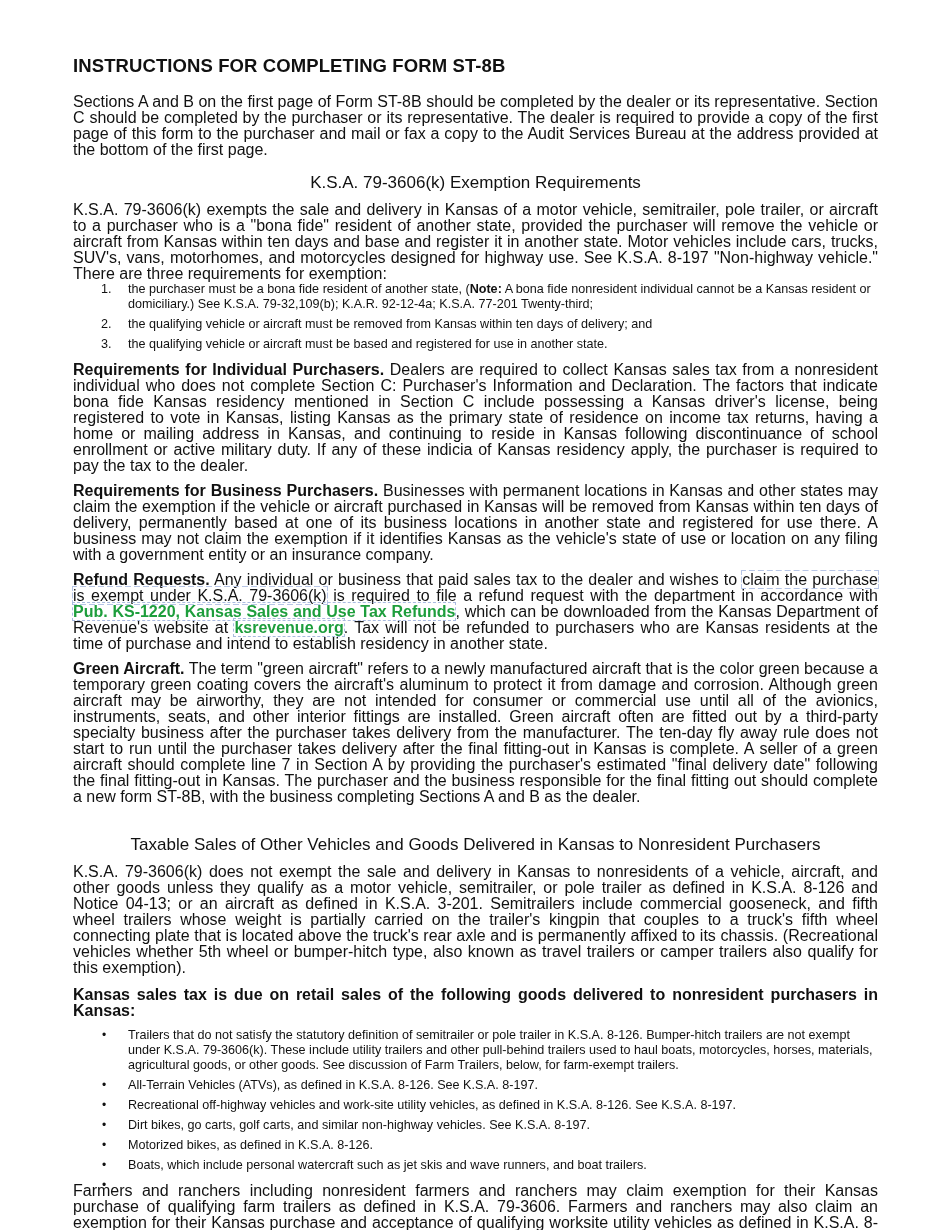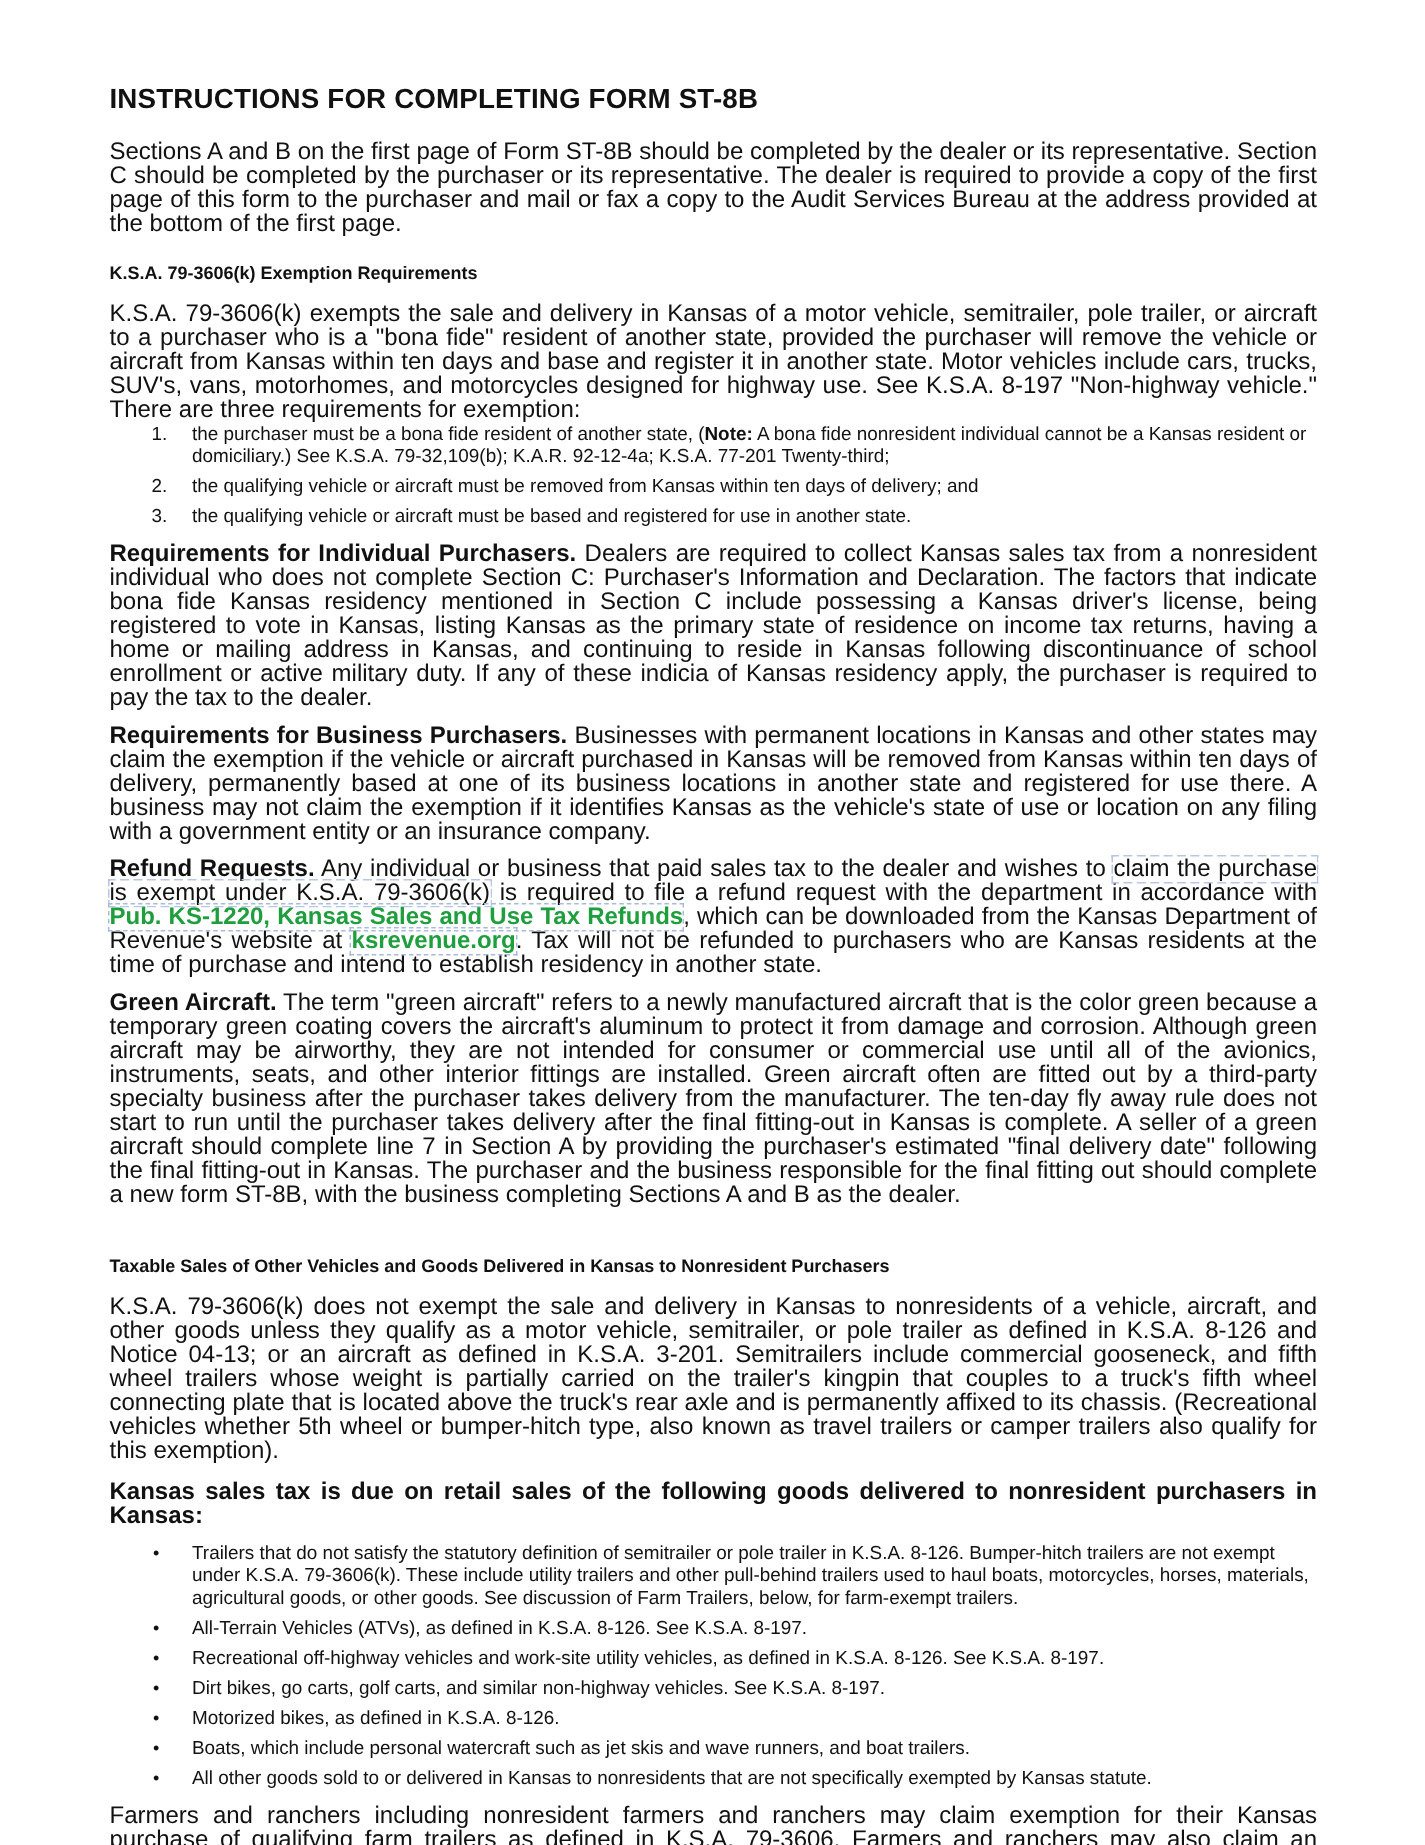--- a/index.html
+++ b/index.html
@@ -7,21 +7,21 @@
     width: 950px; height: 1230px; overflow: hidden;
     font-family: "Liberation Sans", sans-serif;
     color: #111111;
   }
   .page { position: relative; padding: 55px 72px 0 73px; }
   h1 {
     font-size: 18.5px; font-weight: bold; text-align: left;
     margin: 0 0 17px 0; line-height: 22px; letter-spacing: 0.1px;
   }
   h2 {
-    font-size: 12px; font-weight: bold; margin: 0 0 9px 0; line-height: 21px;
+    font-size: 17px; font-weight: normal; margin: 0 0 9px 0; line-height: 21px; text-align: center;
   }
   p {
     font-size: 16px; line-height: 16px; text-align: justify;
     margin: 0 0 9px 0; text-align-last: left;
   }
   p.intro { margin-bottom: 14px; }
   p.sec-intro { margin-bottom: 0; }
   p.subhead { font-weight: bold; margin: 11px 0 9px 0; }
   b { font-weight: bold; }
   ol, ul { margin: 0 0 10px 0; padding: 0; list-style: none; }
@@ -80,18 +80,18 @@
 
   <p class="subhead">Kansas sales tax is due on retail sales of the following goods delivered to nonresident purchasers in Kansas:</p>
 
   <ul>
     <li><span class="marker">•</span><span>Trailers that do not satisfy the statutory definition of semitrailer or pole trailer in K.S.A. 8-126. Bumper-hitch trailers are not exempt under K.S.A. 79-3606(k). These include utility trailers and other pull-behind trailers used to haul boats, motorcycles, horses, materials, agricultural goods, or other goods. See discussion of Farm Trailers, below, for farm-exempt trailers.</span></li>
     <li><span class="marker">•</span><span>All-Terrain Vehicles (ATVs), as defined in K.S.A. 8-126. See K.S.A. 8-197.</span></li>
     <li><span class="marker">•</span><span>Recreational off-highway vehicles and work-site utility vehicles, as defined in K.S.A. 8-126. See K.S.A. 8-197.</span></li>
     <li><span class="marker">•</span><span>Dirt bikes, go carts, golf carts, and similar non-highway vehicles. See K.S.A. 8-197.</span></li>
     <li><span class="marker">•</span><span>Motorized bikes, as defined in K.S.A. 8-126.</span></li>
     <li><span class="marker">•</span><span>Boats, which include personal watercraft such as jet skis and wave runners, and boat trailers.</span></li>
-    <li><span class="marker">•</span><span>All other goods sold to or delivered in Kansas to nonresidents that are not specifically exempted by Kansas statute.</span></li>
+    <li><span class="marker">•</span></li>
   </ul>
 
   <p><span>Farmers and ranchers including nonresident farmers and ranchers may claim exemption for their Kansas purchase of qualifying farm trailers as defined in K.S.A. 79-3606. Farmers and ranchers may also claim an exemption for their Kansas purchase and acceptance of qualifying worksite utility vehicles as defined in K.S.A. 8-126. The worksite utility vehicle must be equipped with a bed or cargo box for hauling materials in order to qualify for the farm machinery and equipment exemption as defined in K.S.A. 79-3606(t). To claim an exemption on a qualified farm trailer or worksite utility vehicle, use form </span><a class="link">ST-28F, Agricultural Exemption Certificate</a><span>, or by claiming exemption on the sales invoice in accordance with K.S.A. 79-3606(t).</span></p>
 
 </div>
 
 </body></html>

